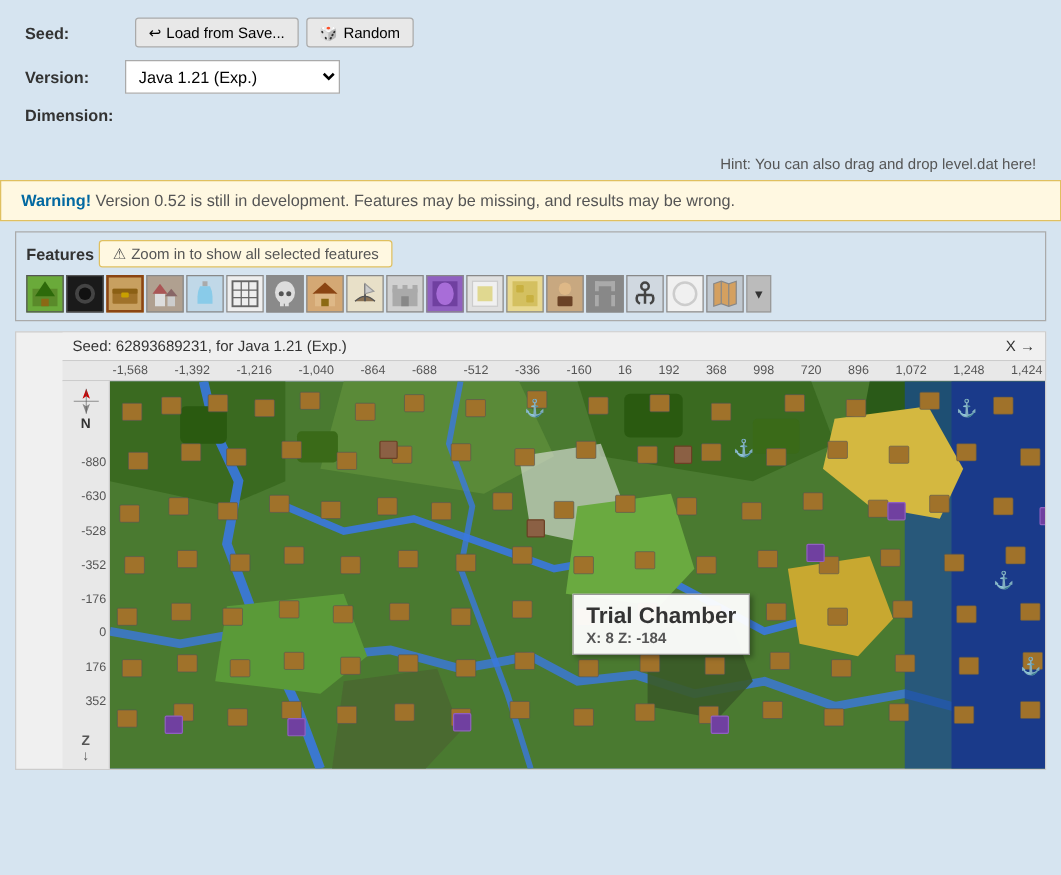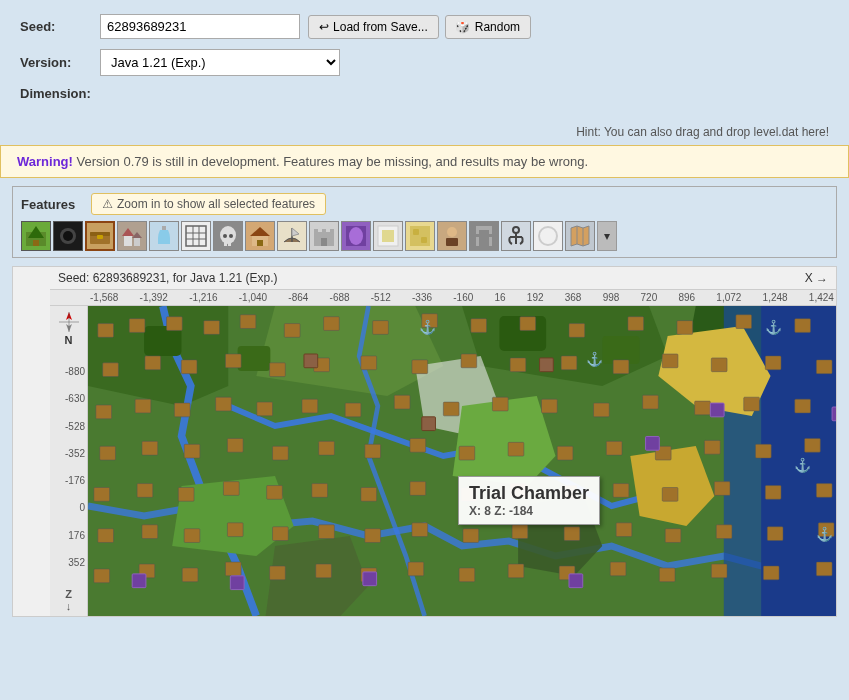--- a/index.html
+++ b/index.html
@@ -55,21 +55,21 @@
       border: 1px solid #aaa;
       border-radius: 3px;
       cursor: pointer;
       font-size: 12px;
       display: flex;
       align-items: center;
       gap: 4px;
     }
 
     select.version-select, select.dim-select {
-      width: 240px;
+      width: 172px;
       padding: 4px 6px;
       border: 1px solid #aaa;
       font-size: 13px;
       background: #fff;
     }
 
     .hint-bar {
       text-align: right;
       padding: 4px 20px 6px 20px;
       font-size: 12px;
@@ -80,35 +80,35 @@
     .warning-bar {
       background: #fff8e1;
       border: 1px solid #e0c060;
       margin: 0 0 0 0;
       padding: 8px 16px;
       font-size: 13px;
       color: #555;
     }
 
     .warning-bar strong {
-      color: #6d28d9;
+      color: #0369a1;
     }
 
     .features-section {
       border: 1px solid #aaa;
       margin: 8px 12px 0 12px;
       padding: 6px 8px;
       background: #d6e4f0;
     }
 
     .features-header {
       display: flex;
       align-items: center;
       margin-bottom: 6px;
-      gap: 16px;
+      gap: 4px;
     }
 
     .features-label {
       font-size: 13px;
       font-weight: bold;
       color: #333;
     }
 
     .zoom-btn {
       padding: 3px 10px;
@@ -179,21 +179,20 @@
       white-space: nowrap;
       box-shadow: 2px 2px 4px rgba(0,0,0,0.3);
     }
   </style>
 </head>
 <body>
 
 <div class="top-panel">
   <div class="form-row">
     <span class="form-label">Seed:</span>
-    <input type="text" class="seed-input" value="62893689231" style="">
     <button class="btn-load">
       <span>↩</span>
       <span>Load from Save...</span>
     </button>
     <button class="btn-random">
       <span>🎲</span>
       <span>Random</span>
     </button>
   </div>
 
@@ -211,21 +210,21 @@
     <span class="form-label">Dimension:</span>
   </div>
 </div>
 
 <div class="hint-bar">
   <span>Hint: You can also drag and drop level.dat here!</span>
 </div>
 
 <div class="warning-bar">
   <strong>Warning!</strong>
-  <span> Version 0.79 is still in development. Features may be missing, and results may be wrong.</span>
+  <span> Version 0.52 is still in development. Features may be missing, and results may be wrong.</span>
 </div>
 
 <div class="features-section">
   <div class="features-header">
     <span class="features-label">Features</span>
     <button class="zoom-btn">
       <span>⚠</span>
       <span>Zoom in to show all selected features</span>
     </button>
   </div>

